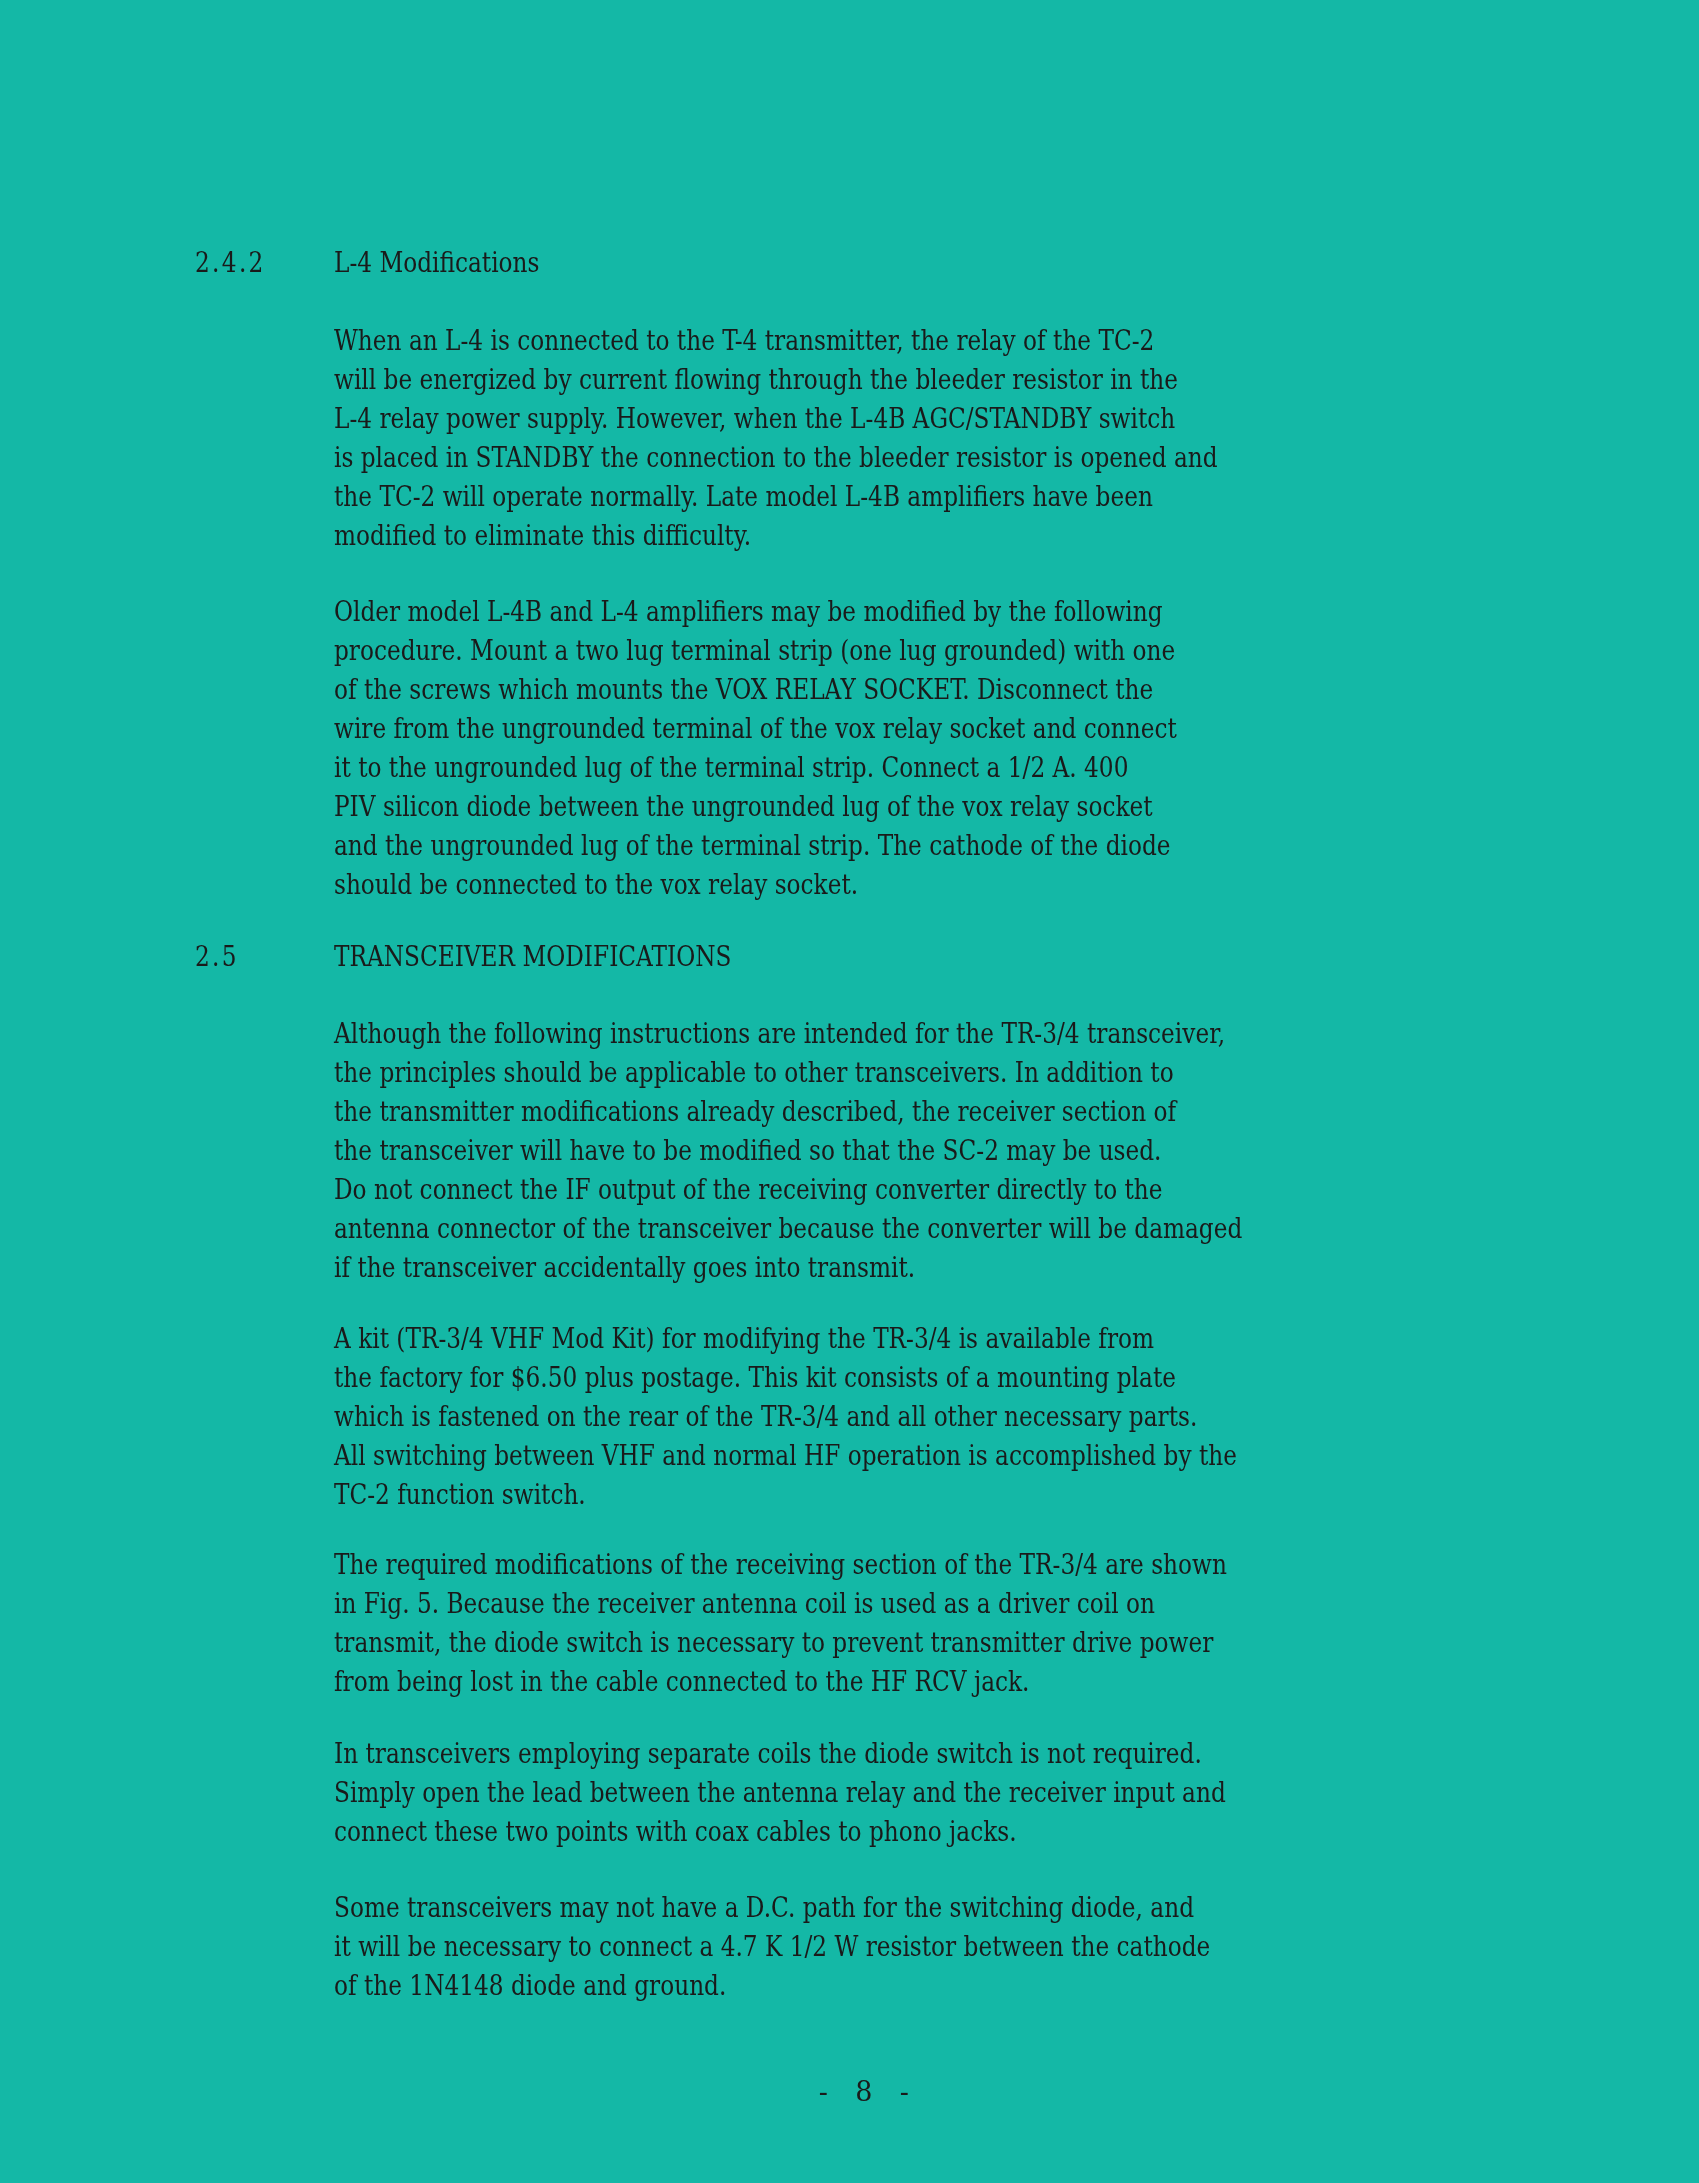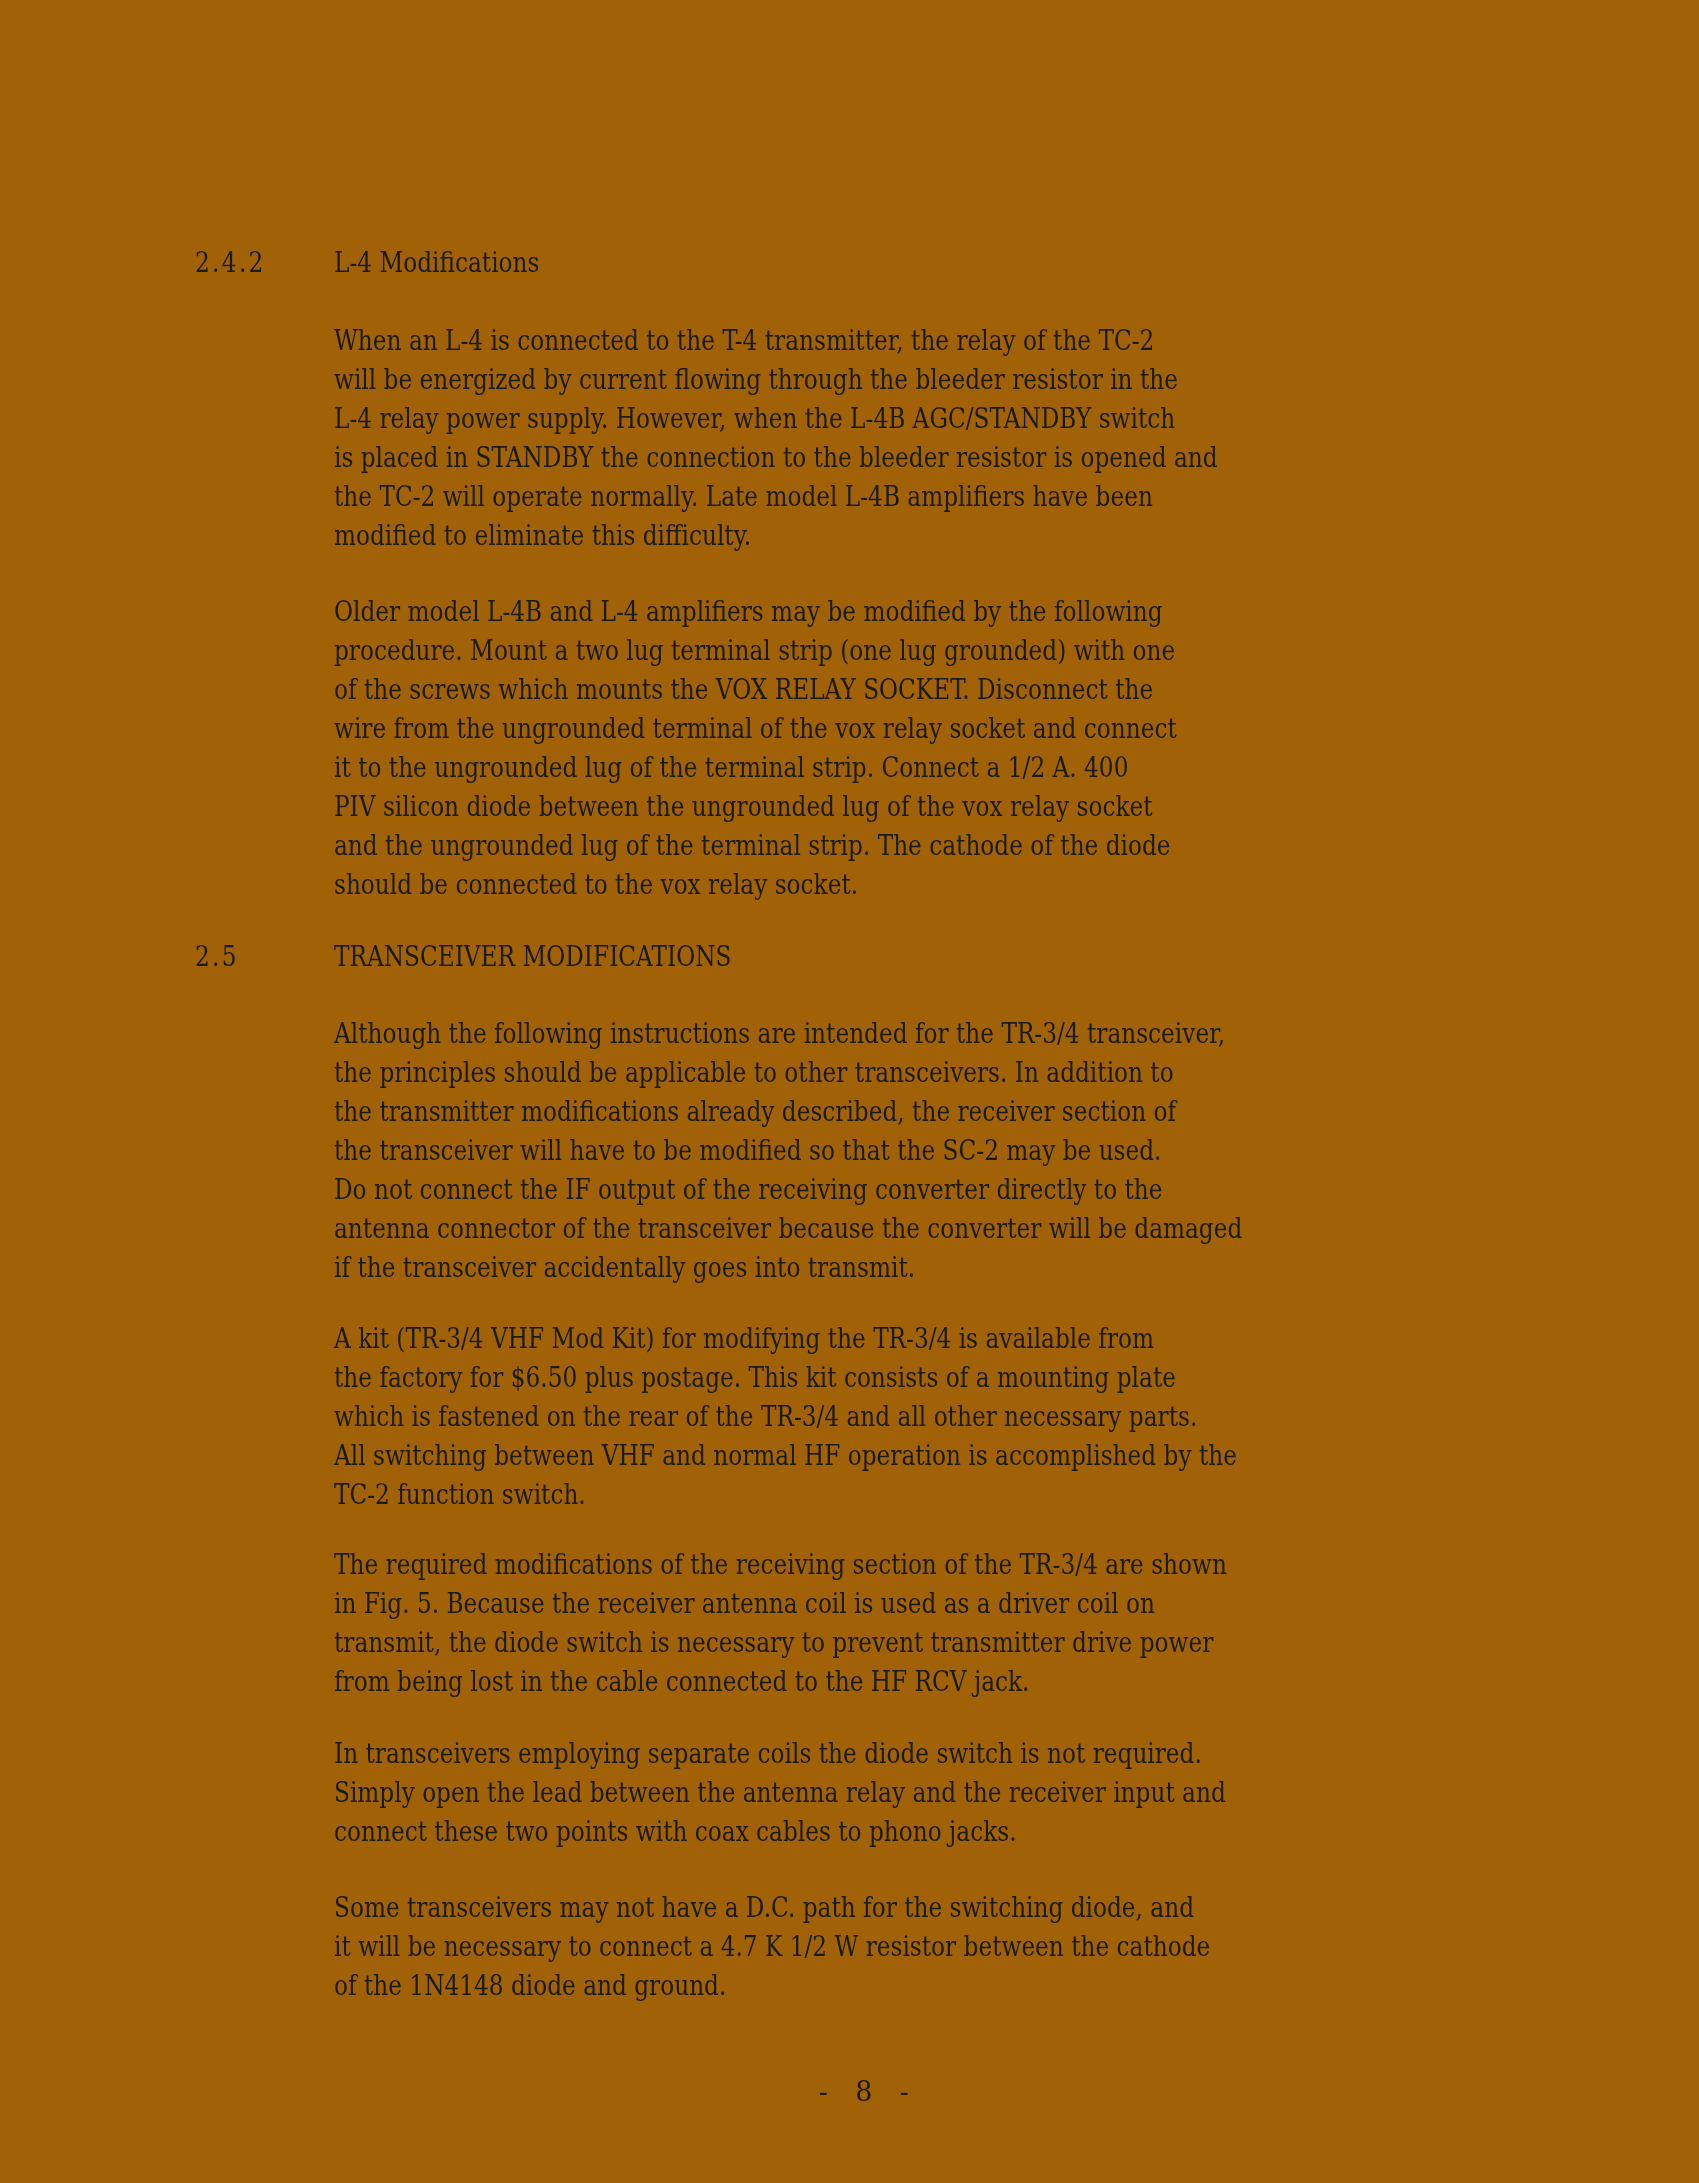--- a/index.html
+++ b/index.html
@@ -1,20 +1,20 @@
 <!DOCTYPE html>
 <html style="font-size:10.7px"><head>
 <meta charset="utf-8">
 <style>
   html, body { margin: 0; padding: 0; background: #ffffff; }
   body {
     width: 1700px; height: 2183px; position: relative; overflow: hidden;
     font-family: "DejaVu Serif", serif; color: #1a1a1a;
   }
-  .page { position: absolute; left: 0; top: 0; width: 1700px; height: 2183px; background: #a16207; }
+  .page { position: absolute; left: 0; top: 0; width: 1700px; height: 2183px; background: #14b8a6; }
   .sec-num {
     position: absolute; left: 195px; font-size: 27px; letter-spacing: 2.7px;
     transform: scaleX(0.86); transform-origin: left top; white-space: nowrap;
   }
   .sec-title {
     position: absolute; left: 334px; font-size: 27px;
     transform: scaleX(0.86); transform-origin: left top; white-space: nowrap;
   }
   .para { position: absolute; left: 334px; width: 1603px; }
   .line {

